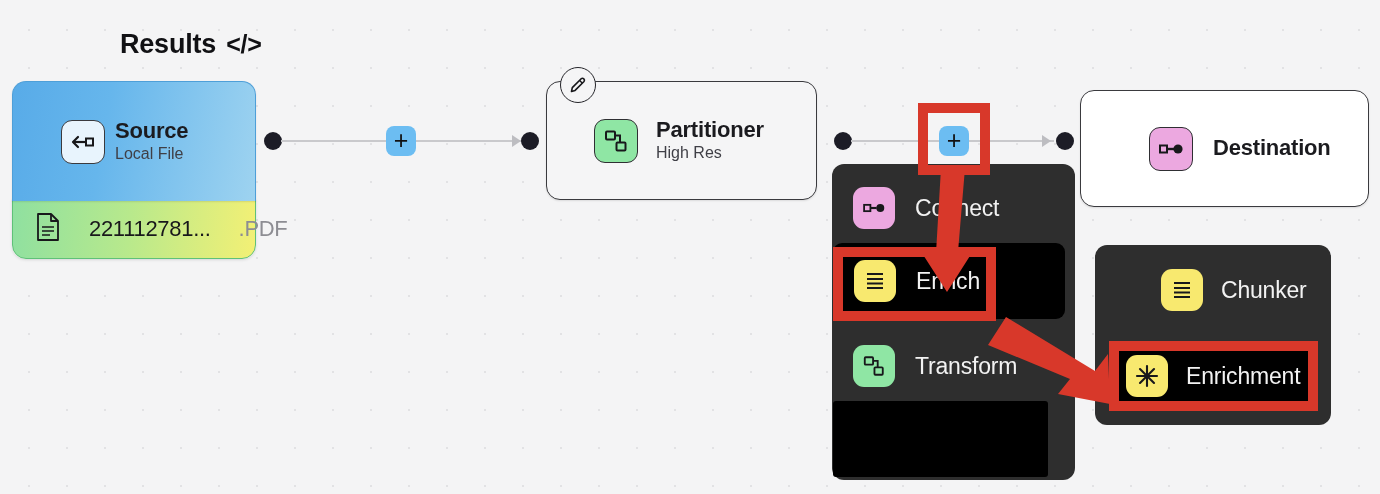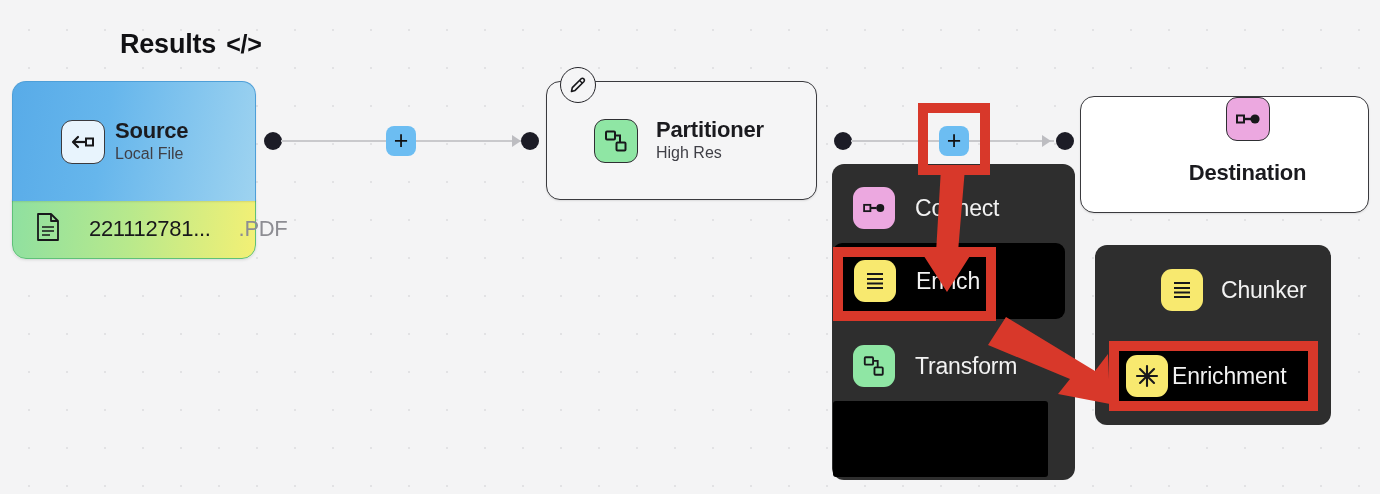--- a/index.html
+++ b/index.html
@@ -82,23 +82,23 @@
   #edit-badge {
     position: absolute; left: 560px; top: 67px;
     width: 36px; height: 36px; border-radius: 50%;
     background: #f5f5f6; border: 1.6px solid #25252a;
     display: flex; align-items: center; justify-content: center;
     z-index: 5;
   }
 
   
   #destination-node {
-    left: 1080px; top: 96px; width: 289px; height: 117px;
+    left: 1080px; top: 90px; width: 289px; height: 117px;
     background: #fff;
-    padding-left: 46px; gap: 20px; flex-direction: column;
+    padding-left: 68px; gap: 20px;
   }
   #destination-node .node-icon { background: #eca8e0; border-color: #2f2f33; }
 
   
   .edge { position: absolute; height: 2px; background: #c9c9cc; }
   .port { position: absolute; width: 18px; height: 18px; border-radius: 50%; background: #1c1c26; }
   .arrowhead {
     position: absolute; width: 0; height: 0;
     border-top: 6px solid transparent; border-bottom: 6px solid transparent;
     border-left: 9px solid #bdbdc1;
@@ -299,21 +299,21 @@
           <path d="M4 5 H20 M4 10 H20 M4 14.5 H20 M4 19 H20" stroke="#18181b" stroke-width="2.1"></path>
         </svg>
       </span>
       <span class="menu-label">Chunker</span>
     </div>
   </div>
 
   <div class="redact" id="redact-enrichment"></div>
 
   <div style="position:absolute; left:1117px; top:347px; width:194px; height:58px; z-index:12;
-              display:flex; align-items:center; gap:4px; padding-left:9px;
+              display:flex; align-items:center; gap:18px; padding-left:9px;
               color:#f2f2f2; font-size:23px; letter-spacing:-0.2px;">
     <span class="menu-icon" style="background:#f8e96f;">
       <svg width="26" height="26" viewBox="0 0 26 26">
         <g stroke="#18181b" stroke-width="2.1" stroke-linecap="round">
           <path d="M13 3 V23"></path>
             <path d="M3 13 H23"></path>
           <path d="M6 6 L20 20"></path>
             <path d="M20 6 L6 20"></path>
         </g>
       </svg>

